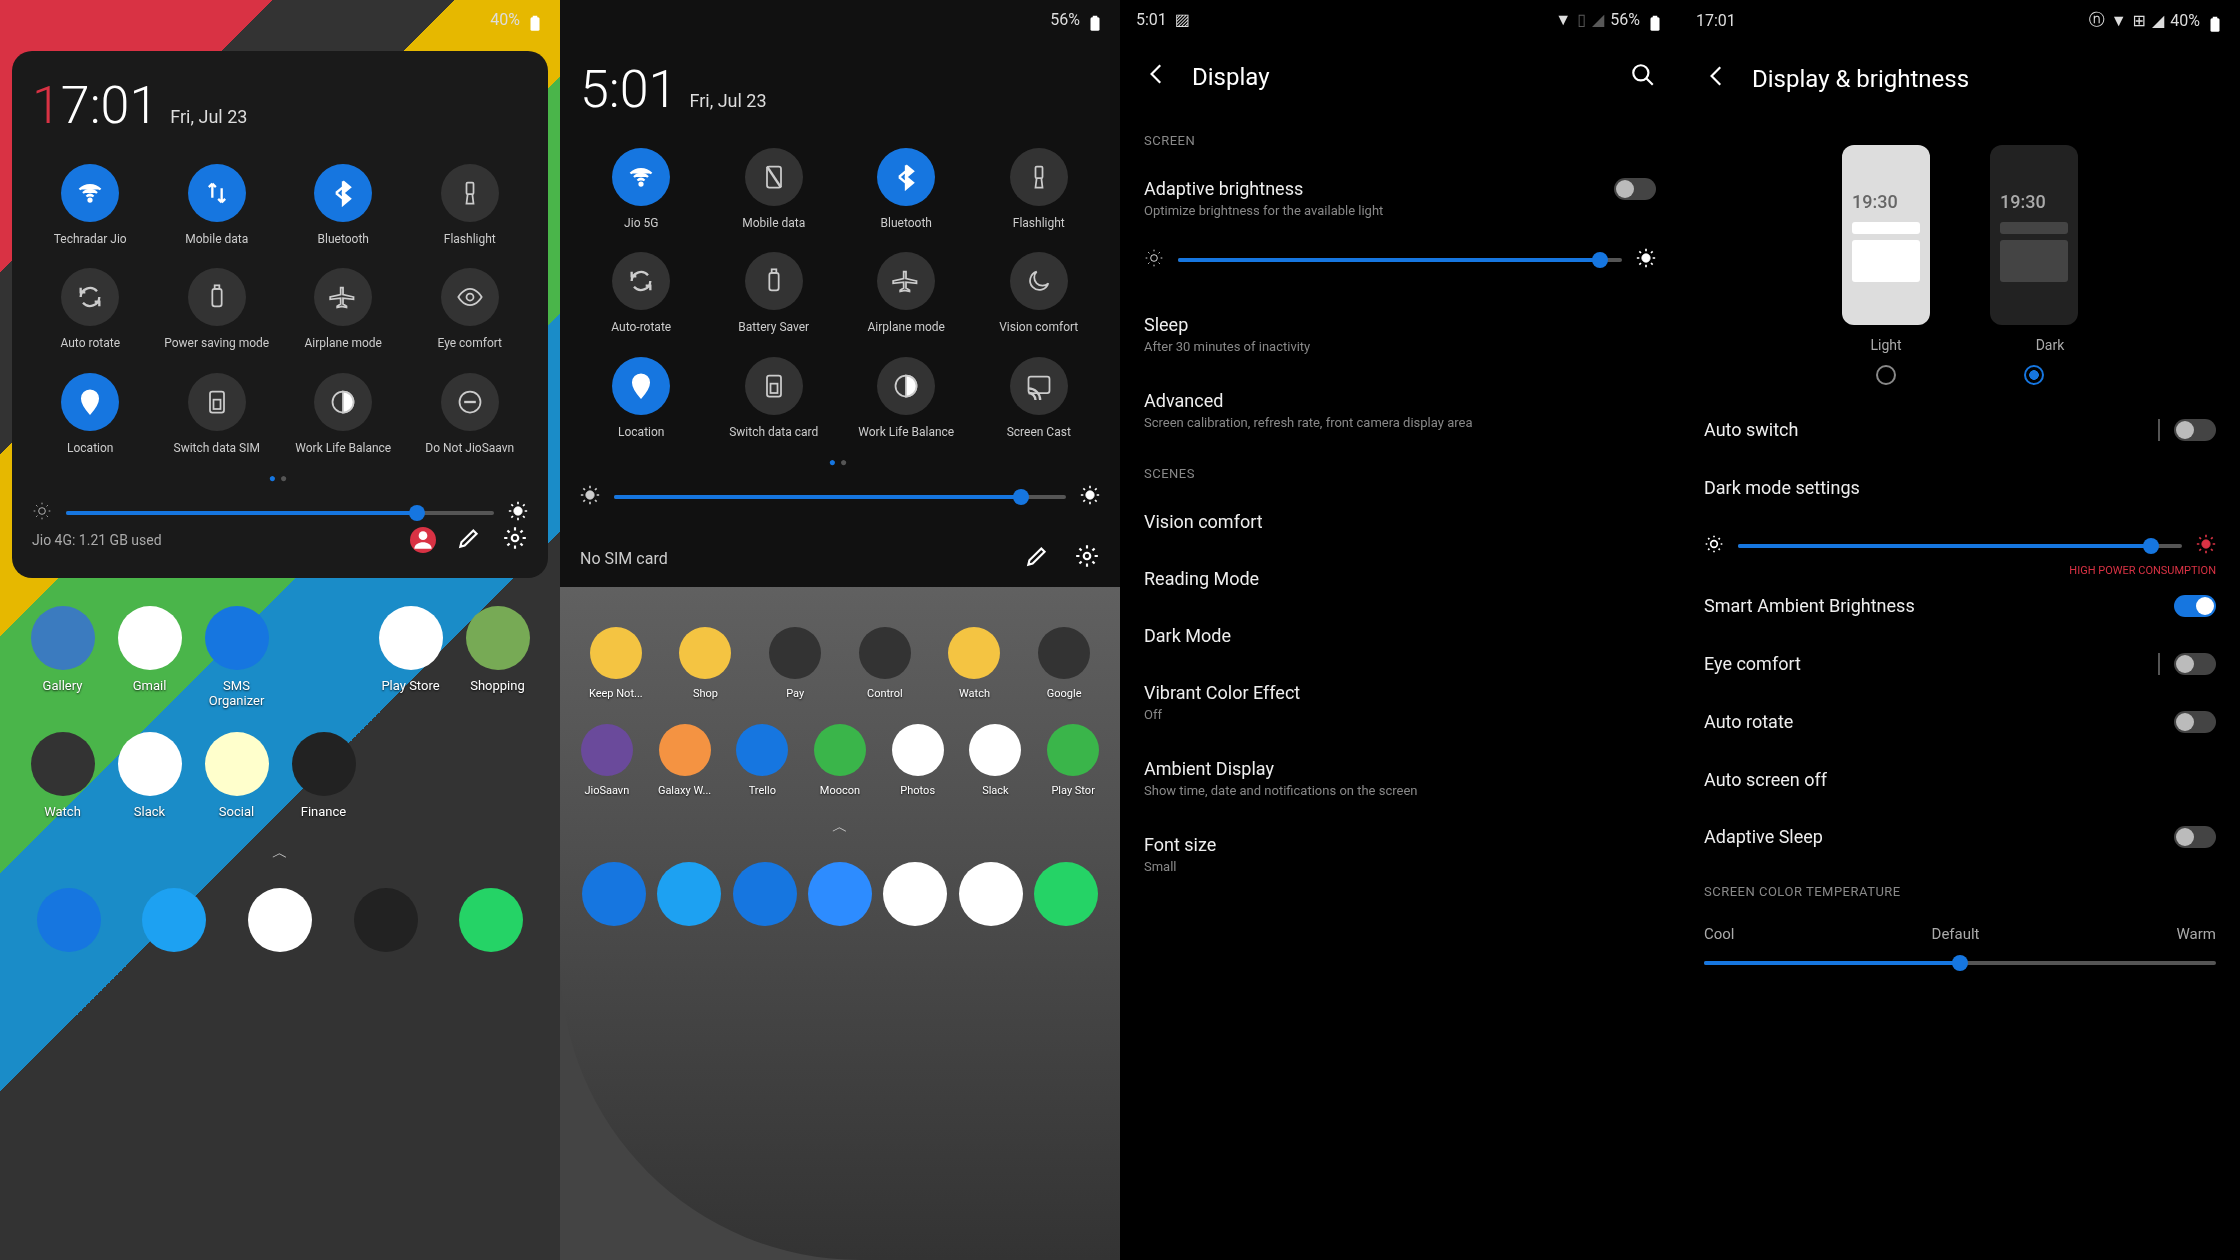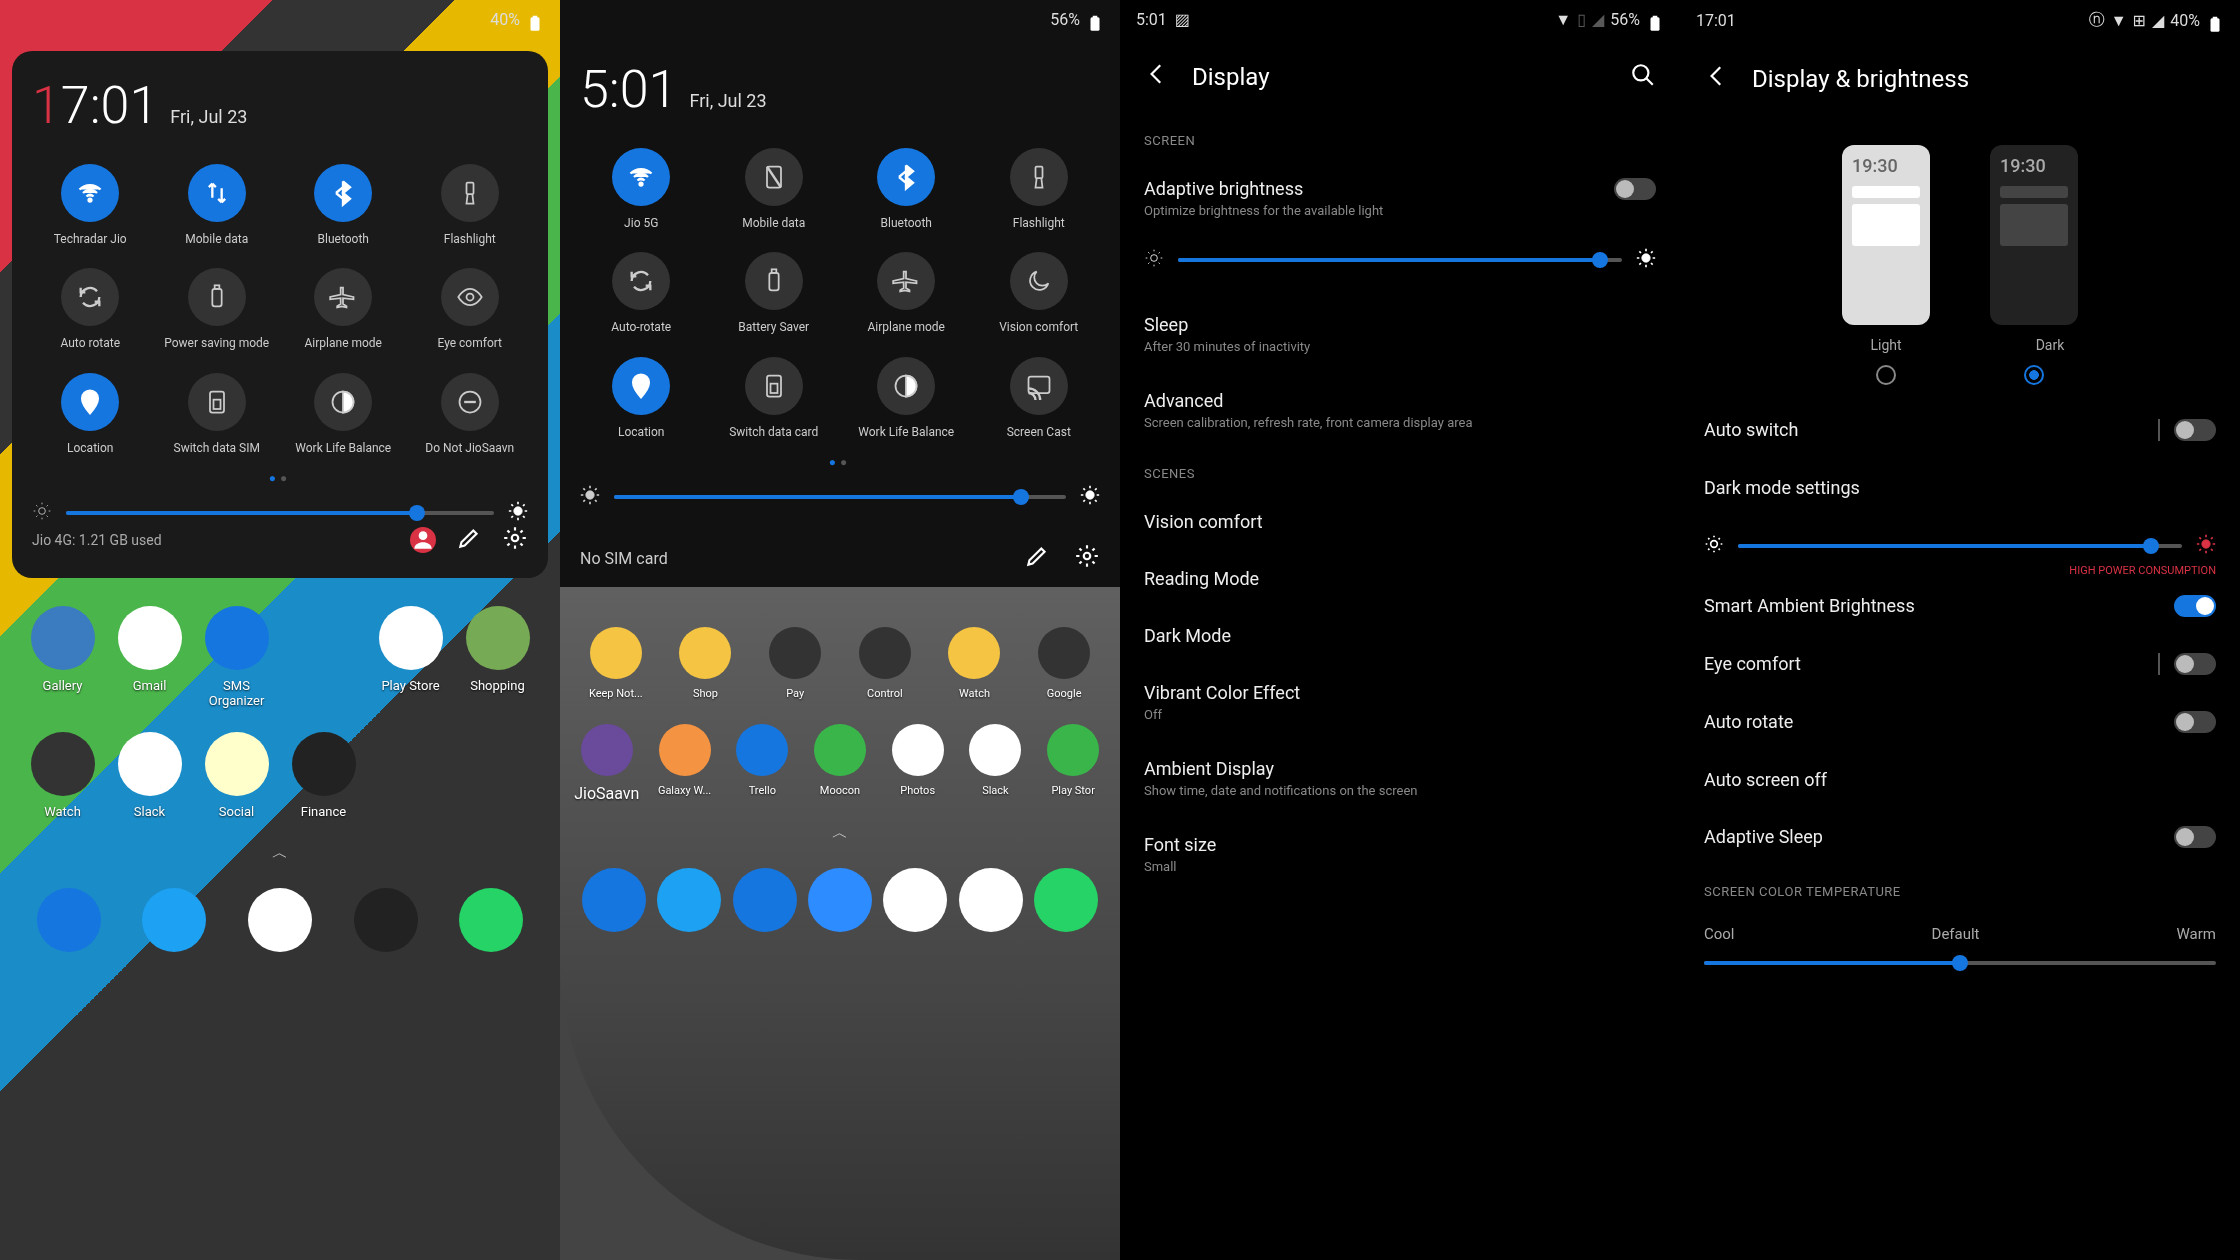--- a/index.html
+++ b/index.html
@@ -73,21 +73,21 @@
 .toggle .knob { position: absolute; width: 18px; height: 18px; background: #bbb; border-radius: 50%; top: 2px; left: 2px; }
 .toggle.on .knob { left: auto; right: 2px; background: #fff; }
 .p3 .brightness-row { padding: 0 24px; }
 
 
 .p4 { background: #000; }
 .theme-preview-row { display: flex; justify-content: center; gap: 60px; padding: 28px 0 16px; }
 .theme-preview { display: flex; flex-direction: column; align-items: center; gap: 12px; }
 .theme-card { width: 88px; height: 180px; border-radius: 12px; overflow: hidden; background: #222; display: flex; flex-direction: column; }
 .theme-card.light { background: #ddd; }
-.theme-top { padding: 10px; font-size: 18px; font-weight: 500; }
+.theme-top { padding: 10px; font-size: 18px; font-weight: 500; margin-top: 36px; }
 .theme-card.light .theme-top { color: #666; }
 .theme-card.dark .theme-top { color: #aaa; }
 .theme-bars { padding: 0 10px; }
 .theme-bar { height: 12px; border-radius: 3px; margin-bottom: 6px; }
 .theme-card.light .theme-bar { background: #fff; }
 .theme-card.dark .theme-bar { background: #444; }
 .radio { width: 20px; height: 20px; border: 2px solid #888; border-radius: 50%; display: inline-block; }
 .radio.on { border-color: #1676e0; background: radial-gradient(circle, #1676e0 40%, transparent 45%); }
 .divider-bar { width: 2px; height: 22px; background: #555; }
 .hpc { text-align: right; color: #d93244; font-size: 11px; padding: 4px 24px 0; }
@@ -498,21 +498,21 @@
         <div class="app-label" style="font-size:11px">Watch</div>
       </div>
       <div class="app-item">
         <div class="app-icon" style="background:#333;width:52px;height:52px;"></div>
         <div class="app-label" style="font-size:11px">Google</div>
       </div>
     </div>
   <div class="app-grid" style="grid-template-columns:repeat(7,1fr);padding:12px 10px;gap:18px 4px;" id="apps2b">
       <div class="app-item">
         <div class="app-icon" style="background:#6a4a9b;width:52px;height:52px;"></div>
-        <div class="app-label" style="font-size:16px">JioSaavn</div>
+        <div class="app-label" style="font-size:11px">JioSaavn</div>
       </div>
       <div class="app-item">
         <div class="app-icon" style="background:#f49342;width:52px;height:52px;"></div>
         <div class="app-label" style="font-size:11px">Galaxy W...</div>
       </div>
       <div class="app-item">
         <div class="app-icon" style="background:#1676e0;width:52px;height:52px;"></div>
         <div class="app-label" style="font-size:11px">Trello</div>
       </div>
       <div class="app-item">

